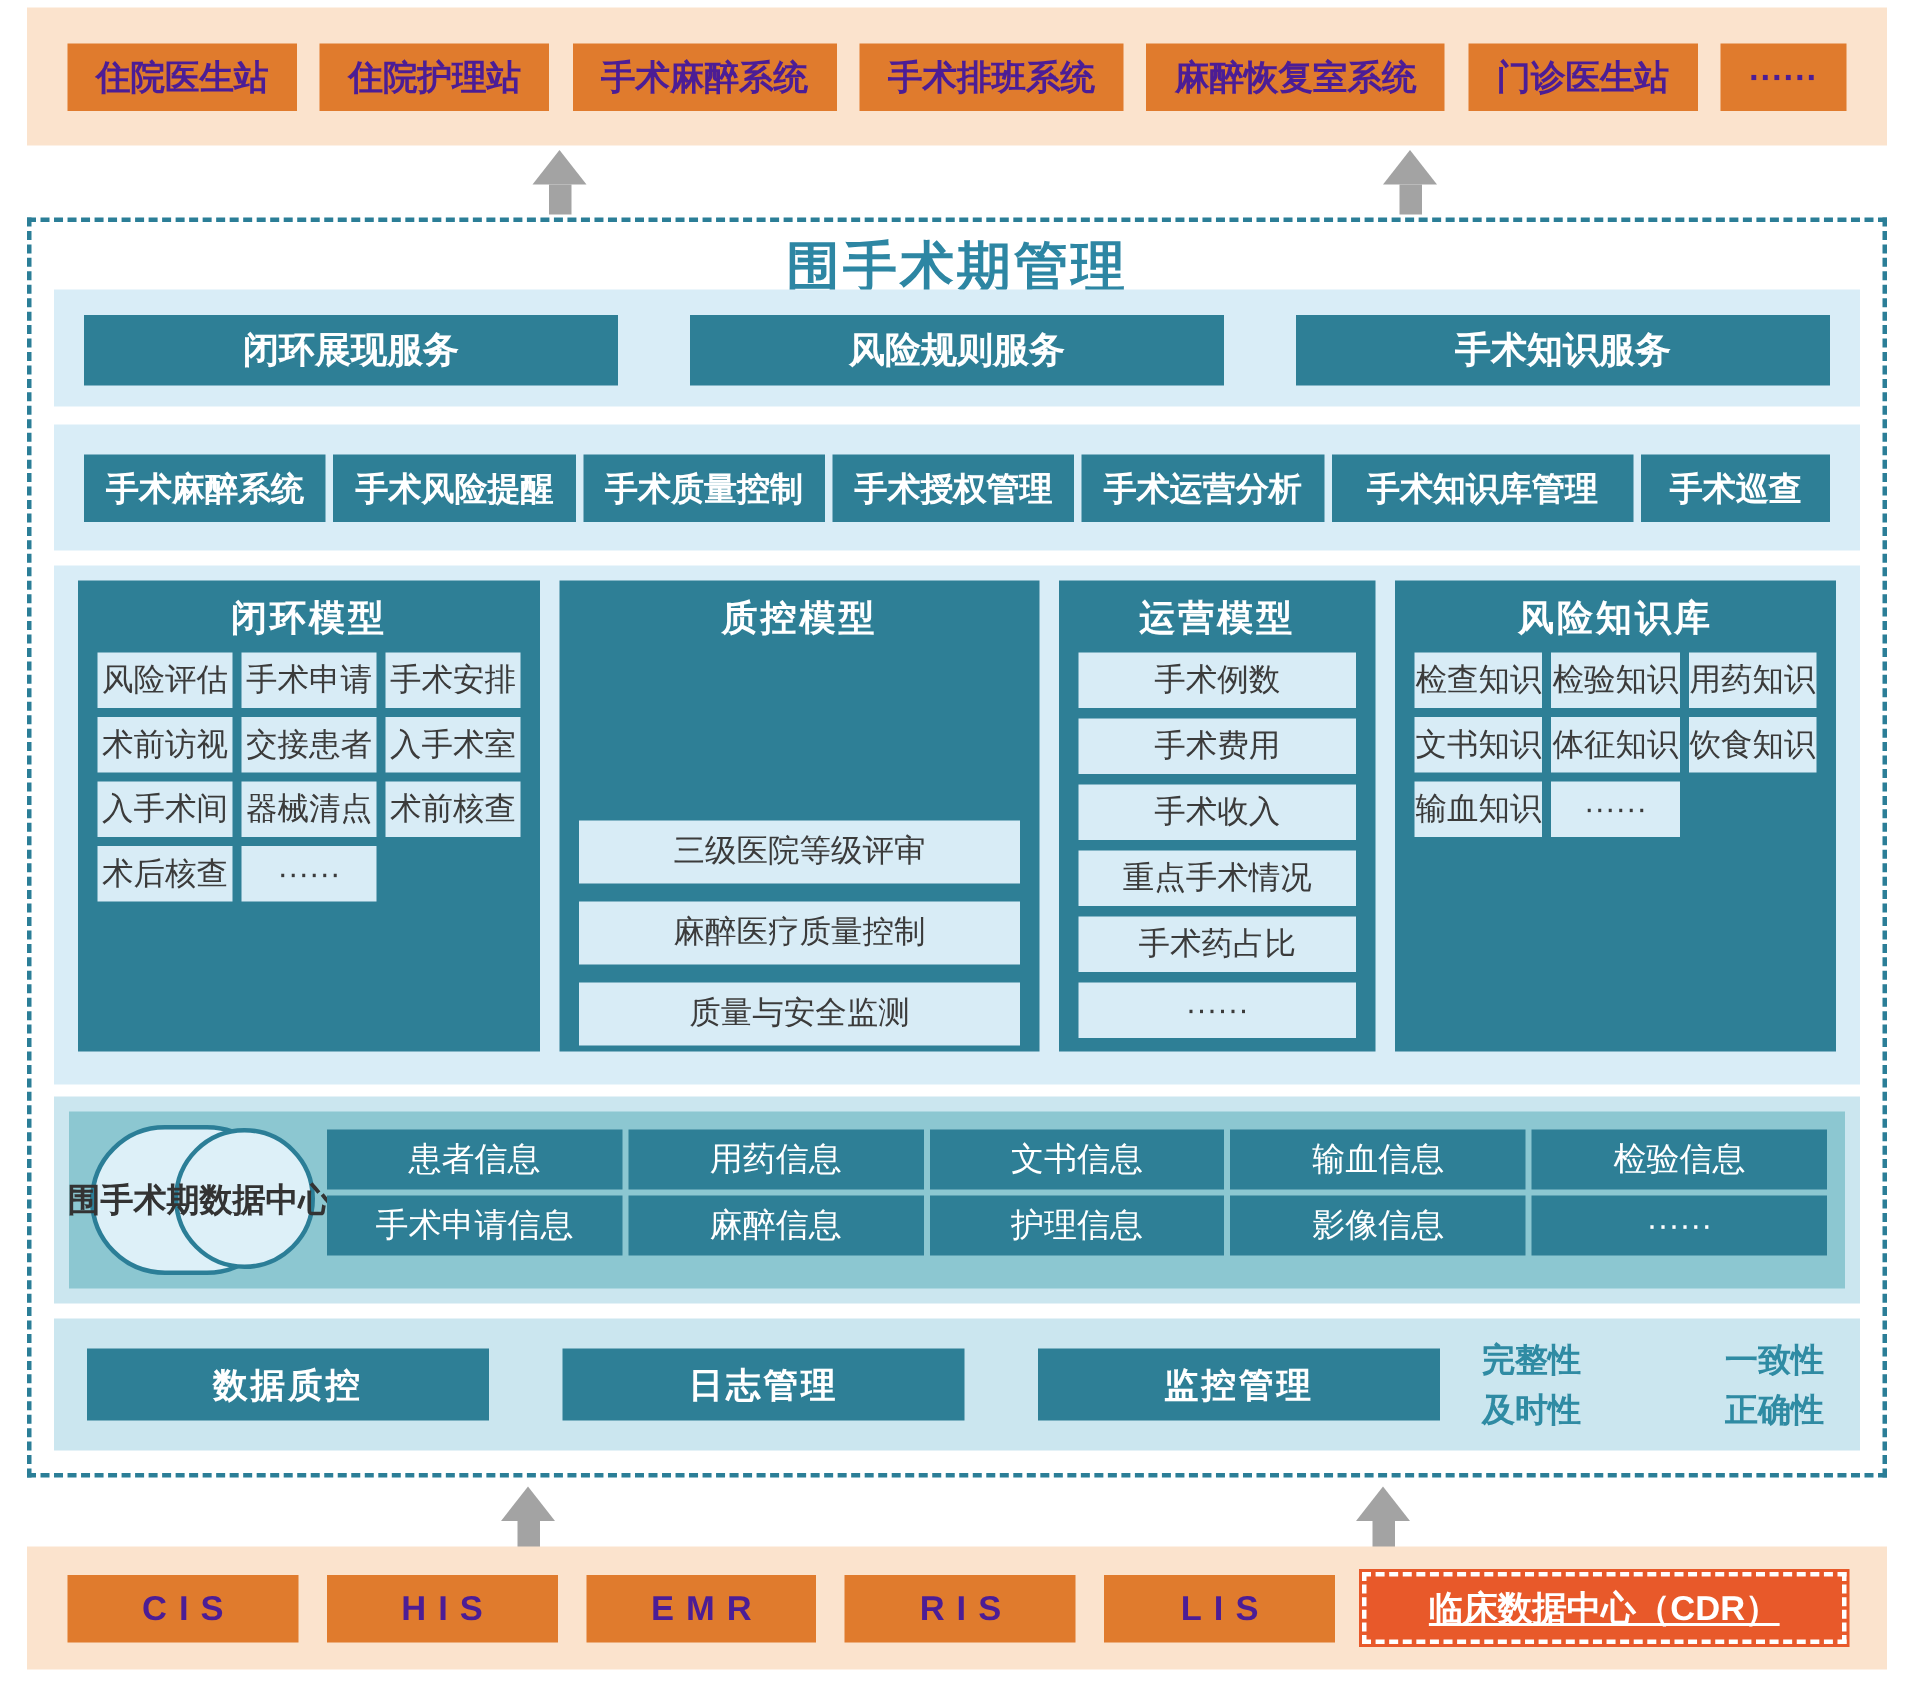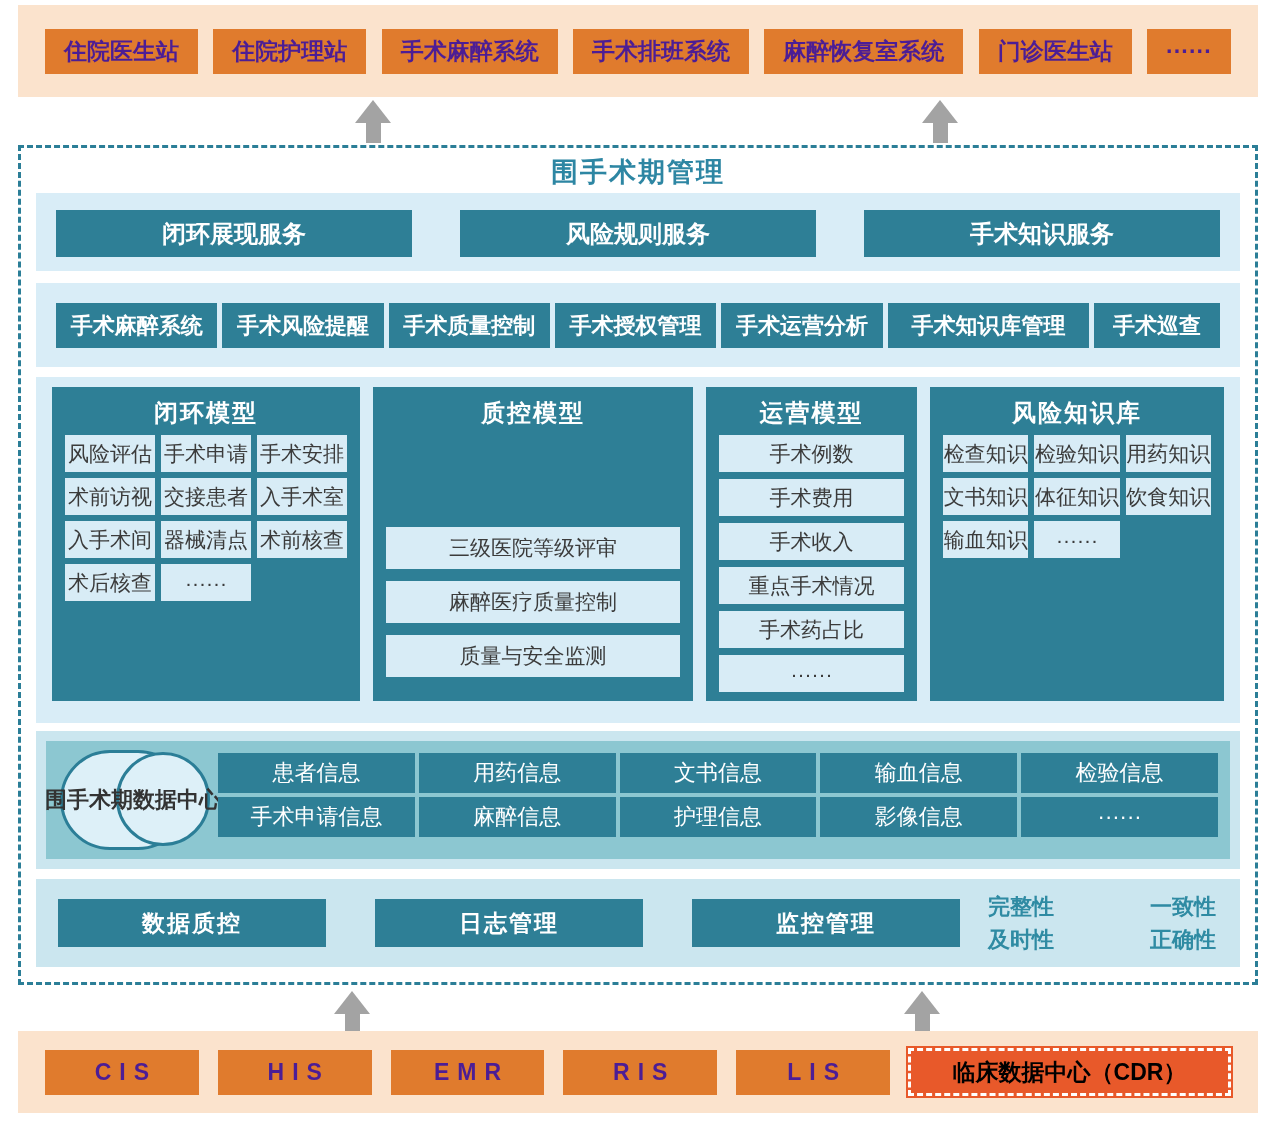--- a/index.html
+++ b/index.html
@@ -14,52 +14,52 @@
   }
   .top-band{top:5px;height:92px;padding:0 27px;justify-content:space-between;}
   .bottom-band{top:1031px;height:82px;padding:0 27px;gap:18px;}
   .sys-btn{
     background:#e07b2d;color:#4c1d95;font-size:23px;font-weight:bold;
     height:45px;line-height:45px;padding:0 19px;text-align:center;white-space:nowrap;
   }
   .acronyms{flex:1;display:flex;gap:19px;}
   .acronyms .sys-btn{flex:1;padding:0;letter-spacing:8px;text-indent:8px;}
   .cdr-btn{
-    width:317px;height:42px;line-height:42px;background:#e8592a;color:#000000;
+    width:317px;height:42px;line-height:42px;background:#e8592a;color:#ffffff;
     font-size:23px;font-weight:bold;text-align:center;border:3px dashed #ffffff;
-    box-shadow:0 0 0 2px #e8592a;white-space:nowrap;
+    box-shadow:0 0 0 2px #e8592a;white-space:nowrap;text-decoration:underline;
   }
   
   .arrow{position:absolute;width:36px;}
   .arrow-head{width:0;height:0;border-left:18px solid transparent;border-right:18px solid transparent;border-bottom:23px solid #a3a3a3;}
   .arrow-stem{width:15px;height:20px;background:#a3a3a3;margin:0 auto;}
   
   .main-box{
     position:absolute;left:18px;top:145px;width:1240px;height:840px;
     border:3px dashed #2b7e97;box-sizing:border-box;background:#fff;
   }
   .main-title{
     position:absolute;left:18px;top:154px;width:1240px;text-align:center;
-    color:#2d86a3;font-size:27px;font-weight:bold;letter-spacing:2px;
+    color:#2d86a3;font-size:36px;font-weight:bold;letter-spacing:2px;
   }
   .band{position:absolute;left:36px;width:1204px;box-sizing:border-box;background:#d9edf7;}
   .teal-btn{
     background:#2e7f96;color:#fff;font-weight:bold;text-align:center;white-space:nowrap;
   }
   
   .band-services{top:193px;height:78px;display:flex;gap:48px;padding:17px 20px;}
   .svc{flex:1;font-size:24px;height:47px;line-height:47px;}
   
   .band-functions{top:283px;height:84px;display:flex;gap:5px;padding:20px 20px;}
   .fn{flex:1;font-size:22px;height:45px;line-height:45px;}
   .fn:nth-last-child(2){flex:1.25;}
   .fn:last-child{flex:0.78;}
   
   .band-models{top:377px;height:346px;display:flex;gap:13px;padding:10px 16px 22px;}
-  .model{background:#2e7f96;box-sizing:border-box;padding:4px 13px 24px;display:flex;flex-direction:column;}
+  .model{background:#2e7f96;box-sizing:border-box;padding:4px 13px 4px;display:flex;flex-direction:column;}
   .m1{width:308px;} .m2{width:320px;justify-content:space-between;} .m3{width:211px;} .m4{flex:1;}
   .model-title{color:#fff;font-size:24px;font-weight:bold;text-align:center;line-height:44px;letter-spacing:2px;}
   .model-cells{display:grid;gap:6px;}
   .model.two .model-cells{grid-template-columns:1fr 1fr 1fr;}
   .cell{
     background:#d8ecf6;color:#3b3b3b;font-size:21px;text-align:center;
     height:37px;line-height:37px;white-space:nowrap;overflow:hidden;
   }
   .model.qc .model-cells{gap:12px;margin-top:4px;}
   .model.qc .cell{height:42px;line-height:42px;}

